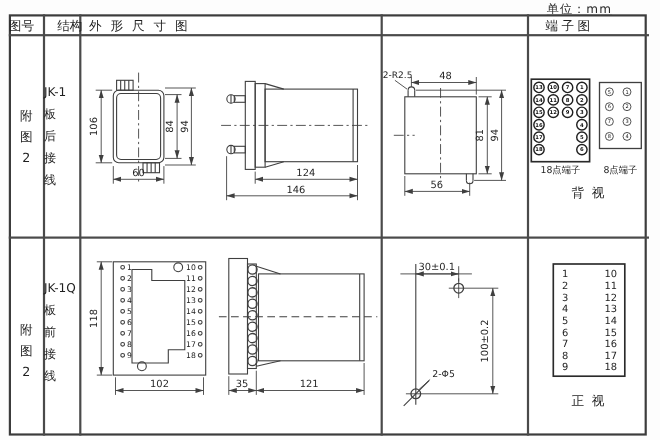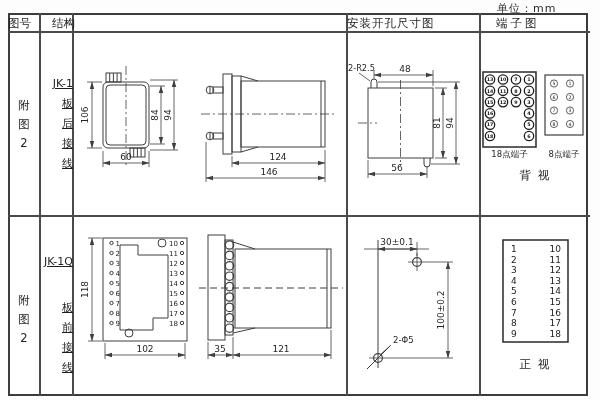--- a/index.html
+++ b/index.html
@@ -6,22 +6,22 @@
   .stage{position:relative;width:600px;height:400px;background:#fdfdfd;overflow:hidden;
          font-family:"DejaVu Sans","Liberation Sans",sans-serif;color:#2b2b2b;}
   .unit{position:absolute;top:1px;left:497px;font-size:11px;letter-spacing:1px;text-decoration:underline;}
   .tbl{position:absolute;left:8px;top:13px;width:580px;height:383px;
        border:2px solid #3c3c3c;box-sizing:border-box;background:#fff;}
   .vl{position:absolute;top:13px;height:383px;width:2px;background:#4a4a4a;}
   .hl{position:absolute;left:8px;width:582px;height:2px;background:#4a4a4a;}
   .hcell{position:absolute;top:16px;height:15px;line-height:15px;text-align:left;
          font-size:11.5px;color:#1f1f1f;}
   .figcol{position:absolute;width:32px;text-align:center;font-size:11.5px;line-height:19px;color:#1f1f1f;}
-  .strcol{position:absolute;width:33px;text-align:right;font-size:11px;line-height:20px;color:#1f1f1f;text-decoration:underline;}
-  .gap{margin-bottom:26px;}
+  .strcol{position:absolute;width:33px;text-align:left;font-size:11px;line-height:20px;color:#1f1f1f;}
+  .gap{margin-bottom:0;}
   svg.dwg{position:absolute;overflow:visible;}
   .s{stroke:#3f3f3f;fill:none;stroke-width:1;}
   .sb{stroke:#3f3f3f;fill:none;stroke-width:1.2;}
   .s2{stroke:#2a2a2a;fill:none;stroke-width:1.5;}
   .sc{stroke:#1f1f1f;fill:none;stroke-width:1.3;}
   .sc8{stroke:#3a3a3a;fill:none;stroke-width:0.8;}
   .dl{stroke:#3f3f3f;fill:none;stroke-width:0.8;}
   .cd{stroke:#3f3f3f;fill:none;stroke-width:0.8;stroke-dasharray:9 3 2 3;}
   .dash{stroke:#3f3f3f;fill:none;stroke-width:1;stroke-dasharray:7 4;}
   text.d{fill:#262626;font-size:9px;}
@@ -42,21 +42,21 @@
   <div class="tbl"></div>
   <div class="vl" style="left:39px"></div>
   <div class="vl" style="left:72px"></div>
   <div class="vl" style="left:346px"></div>
   <div class="vl" style="left:479px"></div>
   <div class="hl" style="top:31px"></div>
   <div class="hl" style="top:215px"></div>
 
   <div class="hcell" style="left:8px;width:32px">图号</div>
   <div class="hcell" style="left:52px;width:33px">结构</div>
-  <div class="hcell" style="left:347px;width:133px;letter-spacing:1px">安装开孔尺寸图</div>
+  <div class="hcell" style="left:73px;width:274px;letter-spacing:8px;text-indent:8px">外形尺寸图</div>
   <div class="hcell" style="left:496px;width:110px;letter-spacing:3px">端子图</div>
 
   <div class="figcol" style="left:8px;top:96px">
     <div>附</div>
     <div>图</div>
     <div>2</div>
   </div>
   <div class="strcol" style="left:40px;top:74px">
     <div>JK-1</div>
     <div>板</div>

